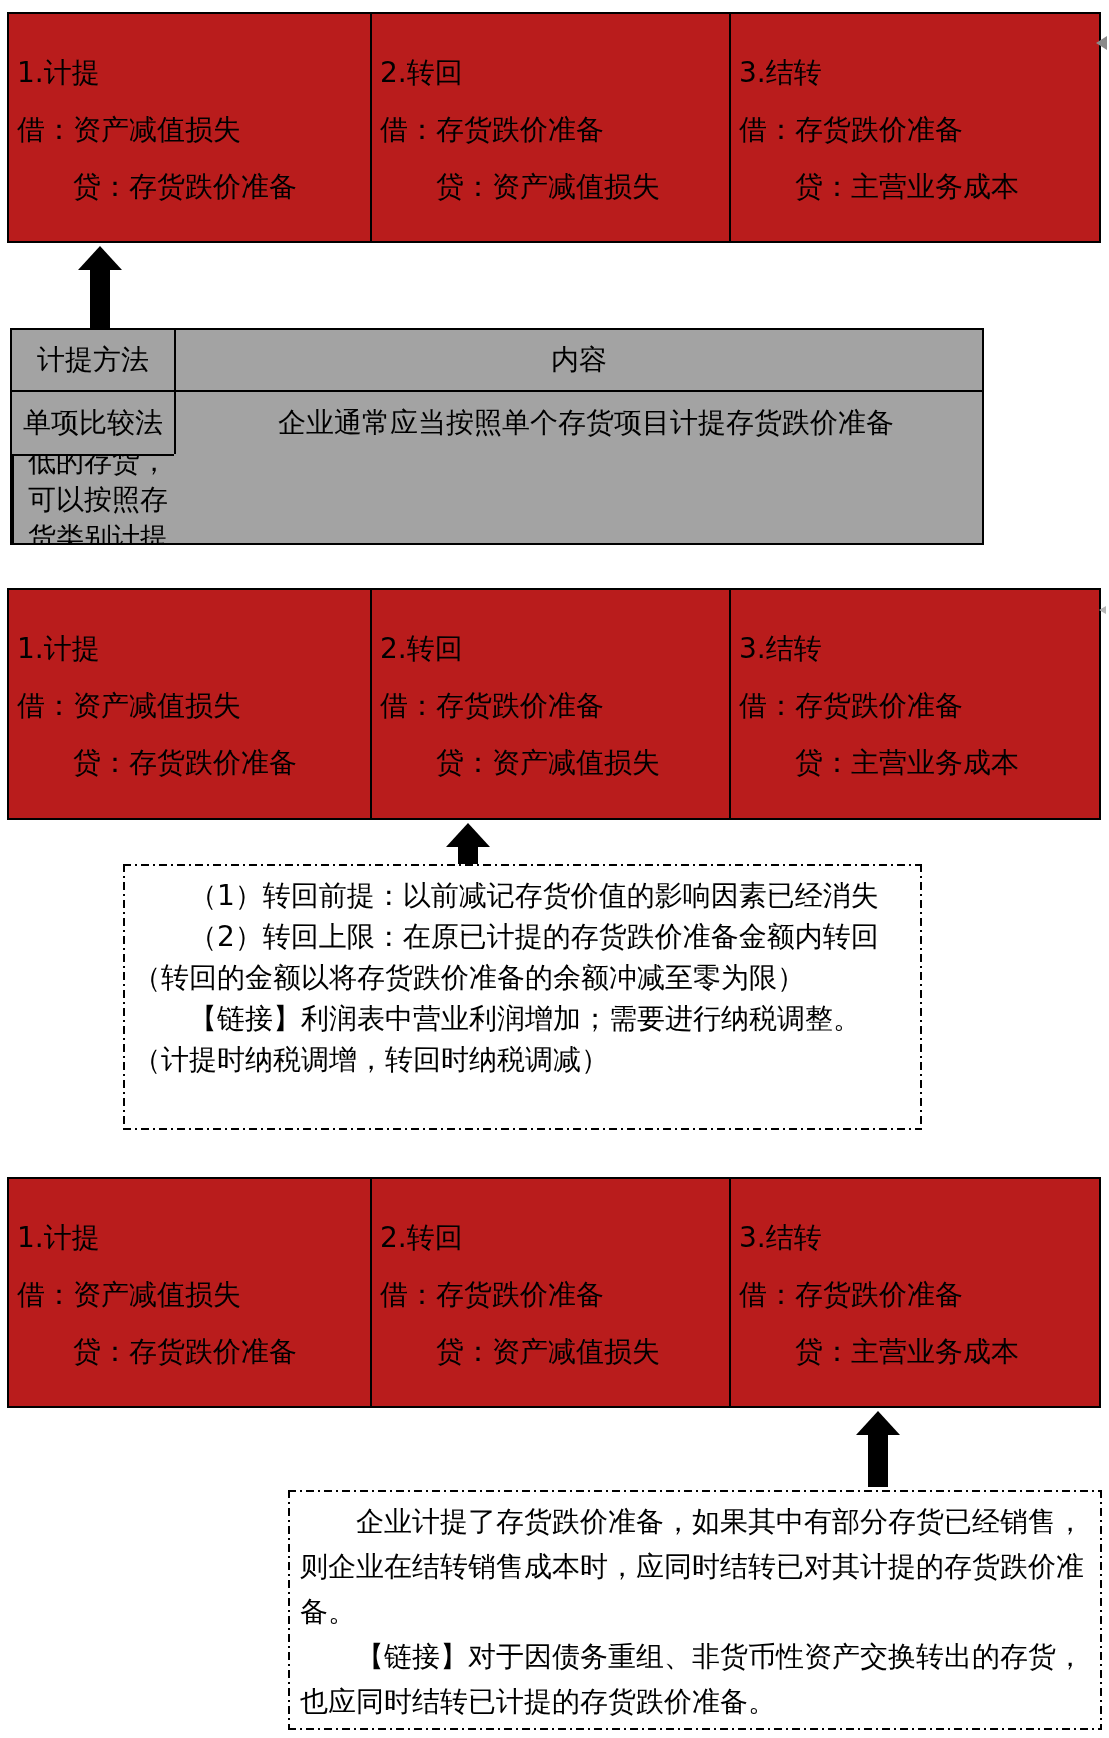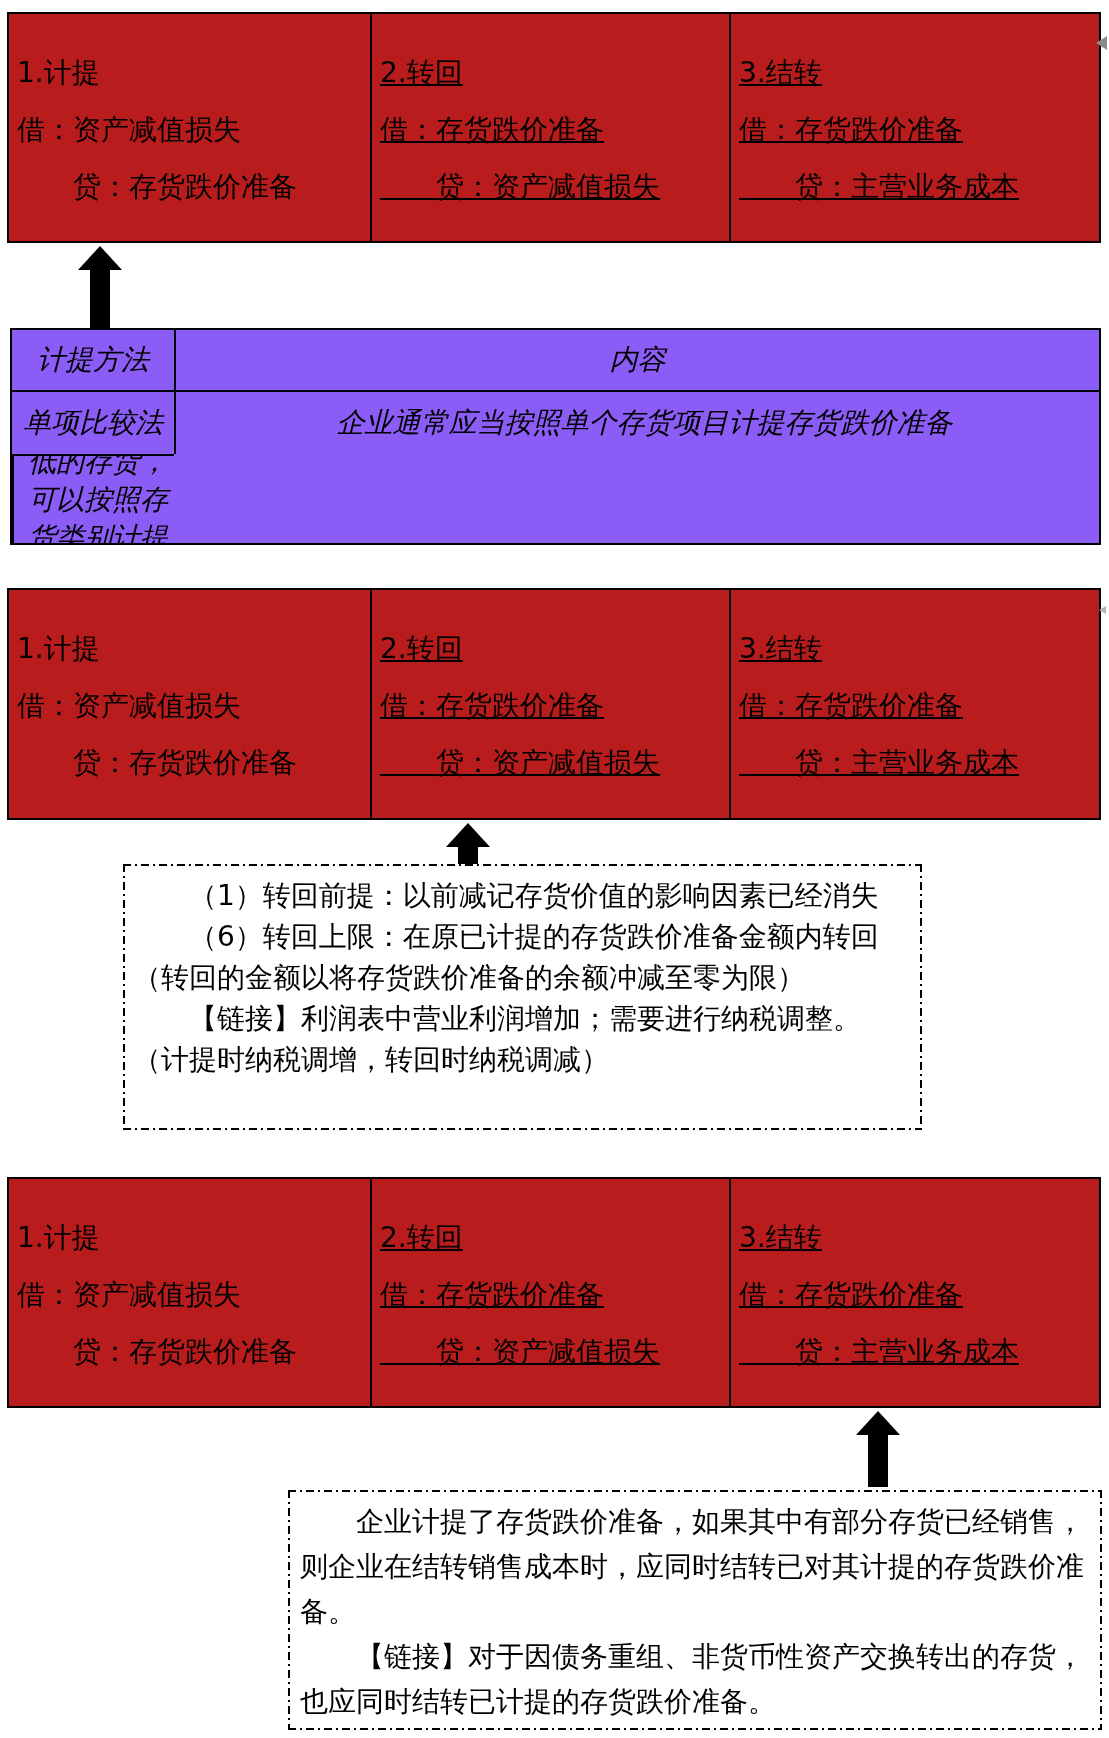--- a/index.html
+++ b/index.html
@@ -16,29 +16,28 @@
   .jtable{
     position:absolute;left:7px;width:1094px;
     display:grid;grid-template-columns:361px 359px 1fr;
     border:2px solid #000;background:#b91c1c;box-sizing:border-box;
   }
   .jcell{
     padding:30px 4px 0 8px;
     font-size:28px;line-height:57px;
     box-sizing:border-box;overflow:hidden;
   }
-  .jcell + .jcell{border-left:2px solid #000;text-decoration:underline;}
+  .jcell + .jcell{border-left:2px solid #000;}
 
   
   .mtable{
-    position:absolute;left:10px;top:328px;width:1091px;
+    position:absolute;left:10px;top:328px;width:974px;
     display:grid;grid-template-columns:162px 1fr;grid-template-rows:60px 64px 89px;
-    border:2px solid #000;background:#8b5cf6;box-sizing:border-box;
+    border:2px solid #000;background:#a3a3a3;box-sizing:border-box;
     font-size:28px;
-    font-style:italic;
   }
   .mcell{
     display:flex;align-items:center;box-sizing:border-box;overflow:hidden;
   }
   .mcell.center{justify-content:center;}
   .mcell.left{justify-content:center;padding-left:14px;}
   .mcell.colborder{border-left:2px solid #000;}
   .mcell.rowborder{border-top:2px solid #000;}
 
   
@@ -132,21 +131,21 @@
 
 <div class="edge-marker small abs" style="left:1099px;top:606px;"></div>
 
 <div class="up-arrow" style="left:446px;top:823px;">
   <div class="arrow-head"></div>
   <div class="arrow-shaft" style="height:51px;"></div>
 </div>
 
 <div class="notebox" id="note-box-1">
   <div class="line">　　（1）转回前提：以前减记存货价值的影响因素已经消失</div>
-  <div class="line">　　（6）转回上限：在原已计提的存货跌价准备金额内转回</div>
+  <div class="line">　　（2）转回上限：在原已计提的存货跌价准备金额内转回</div>
   <div class="line">（转回的金额以将存货跌价准备的余额冲减至零为限）</div>
   <div class="line">　　【链接】利润表中营业利润增加；需要进行纳税调整。</div>
   <div class="line">（计提时纳税调增，转回时纳税调减）</div>
 </div>
 
 <div class="jtable" style="top:1177px;height:231px;">
   <div class="jcell">
     <div class="line">1.计提</div>
     <div class="line">借：资产减值损失</div>
     <div class="line">　　贷：存货跌价准备</div>

